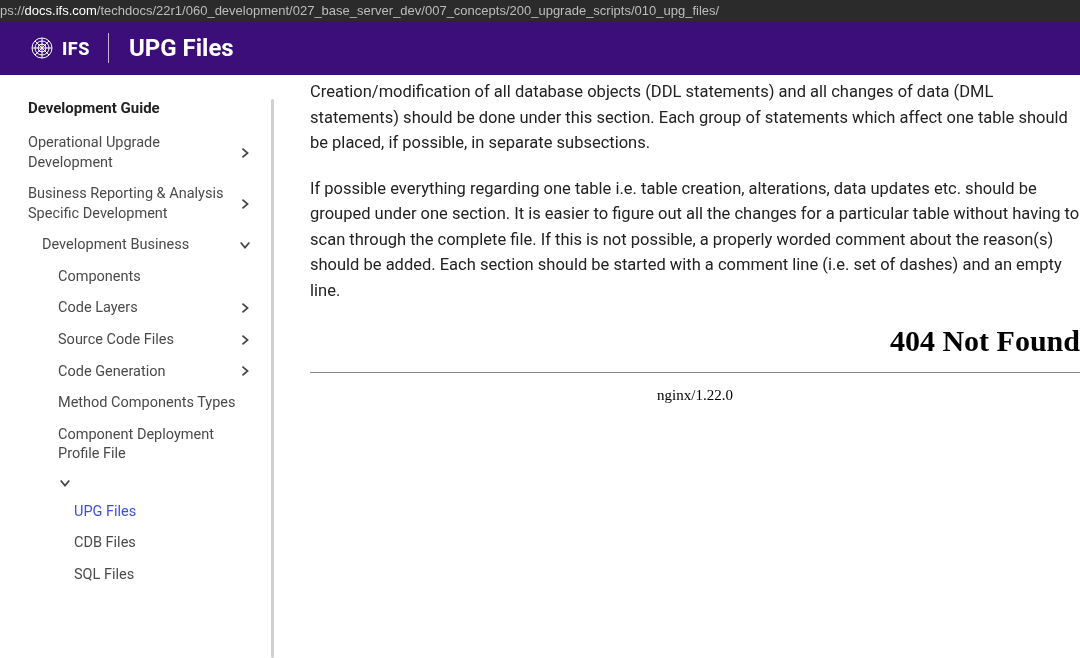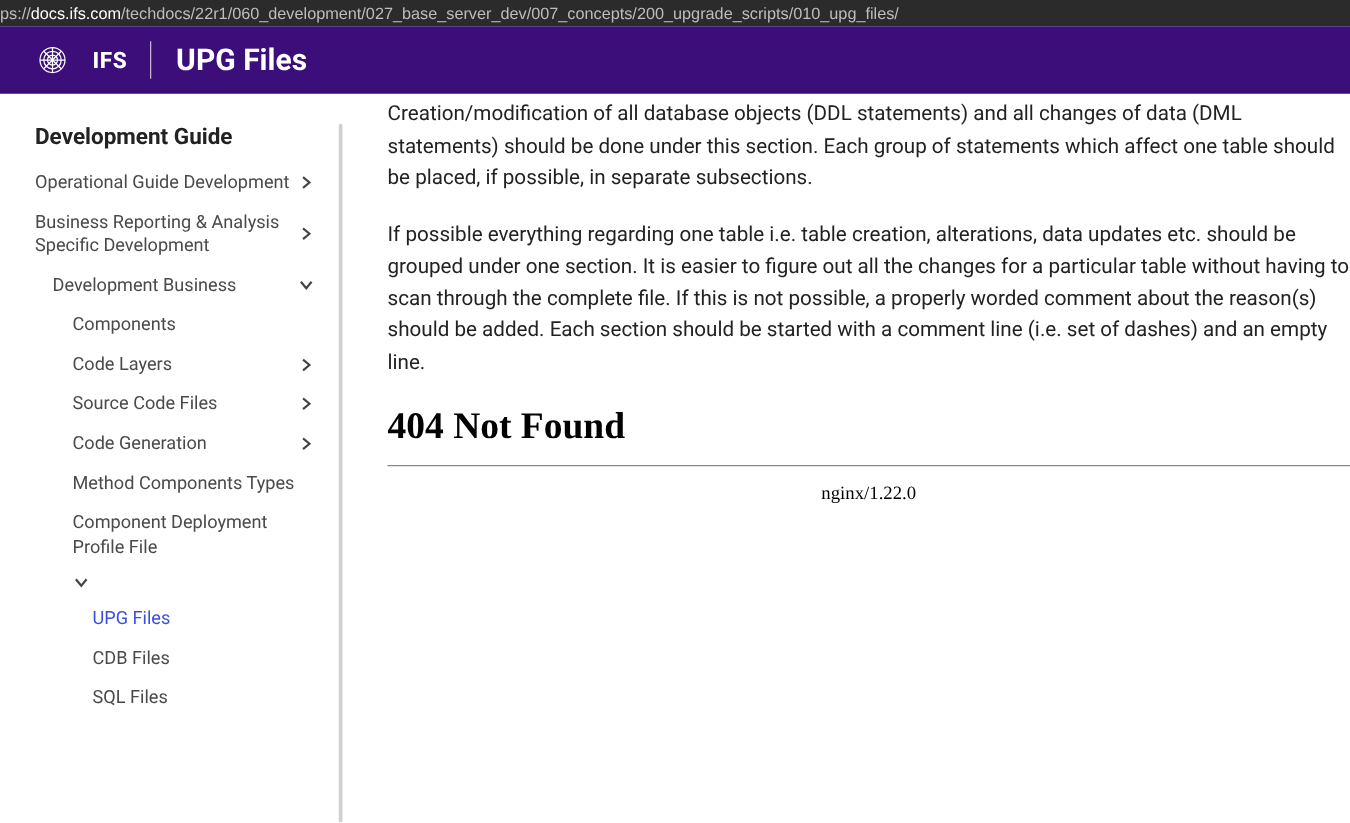--- a/index.html
+++ b/index.html
@@ -26,21 +26,21 @@
     background: #3b0e7a;
     height: 54px;
     display: flex;
     align-items: center;
     padding: 0 30px;
     color: #fff;
   }
   .logo-wrap {
     display: flex;
     align-items: center;
-    gap: 20px;
+    gap: 8px;
     padding-right: 18px;
     border-right: 1px solid rgba(255,255,255,0.7);
     height: 30px;
   }
   .logo-swirl {
     width: 24px; height: 24px;
     display: inline-flex;
     align-items: center; justify-content: center;
   }
   .logo-text {
@@ -68,21 +68,21 @@
     position: absolute;
     top: 24px;
     bottom: 0;
     right: 6px;
     width: 3px;
     background: #d0d0d0;
     border-radius: 2px;
   }
   .guide-title {
     font-weight: 700;
-    font-size: 18px;
+    font-size: 15px;
     color: #222;
     margin-bottom: 10px;
   }
   .nav-item {
     display: flex;
     align-items: center;
     justify-content: space-between;
     padding: 6px 18px 6px 0;
     font-size: 14.5px;
     color: #4a4a4a;
@@ -115,21 +115,21 @@
     margin-bottom: 20px;
     margin-top: 4px;
   }
   .error-frame {
     margin-top: 6px;
   }
   .error-title {
     font-family: "Times New Roman", Times, serif;
     font-size: 30px;
     font-weight: 700;
-    text-align: left;
+    text-align: right;
     margin: 14px 0 14px 0;
   }
   .error-hr {
     border: none;
     border-top: 1px solid #888;
     margin: 0 0 14px 0;
   }
   .error-server {
     font-family: "Times New Roman", Times, serif;
     font-size: 15px;
@@ -161,21 +161,21 @@
     <span class="logo-text">IFS</span>
   </div>
   <div class="page-title">UPG Files</div>
 </div>
 
 <div class="layout">
   <nav class="sidebar">
     <div class="guide-title">Development Guide</div>
     <div id="nav-list">
         <div class="nav-item indent-0">
-          <span class="lbl">Operational Guide Development</span>
+          <span class="lbl">Operational Upgrade Development</span>
           <span class="chev">
             <svg viewBox="0 0 14 14">
               <path d="M4 2 L10 7 L4 12"></path>
             </svg>
           </span>
         </div>
         <div class="nav-item indent-0">
           <span class="lbl">Business Reporting &amp; Analysis Specific Development</span>
           <span class="chev">
             <svg viewBox="0 0 14 14">

